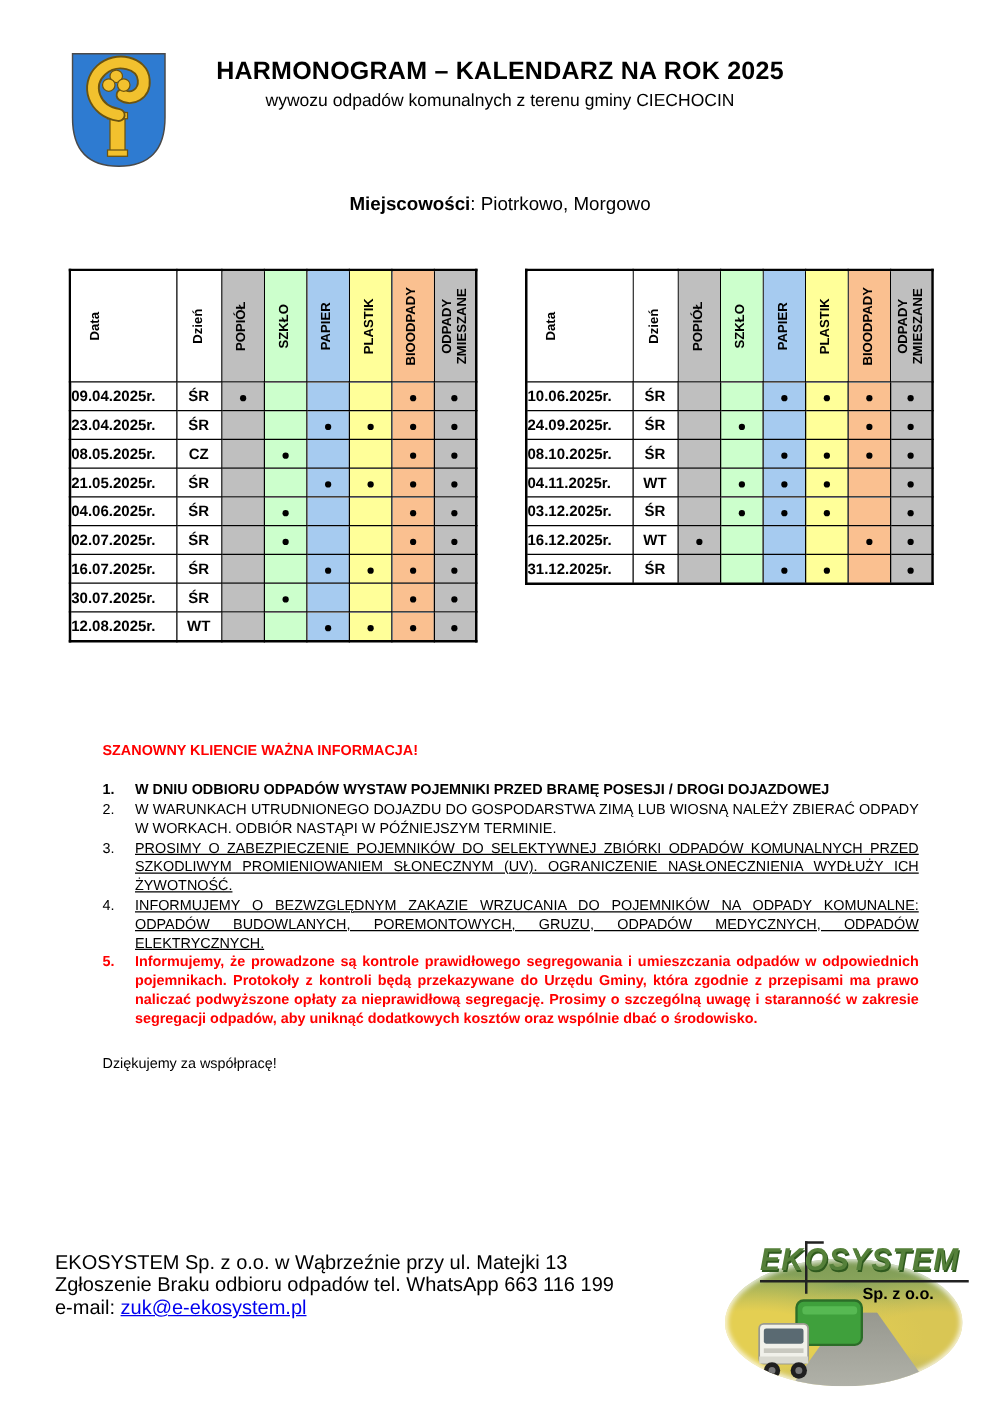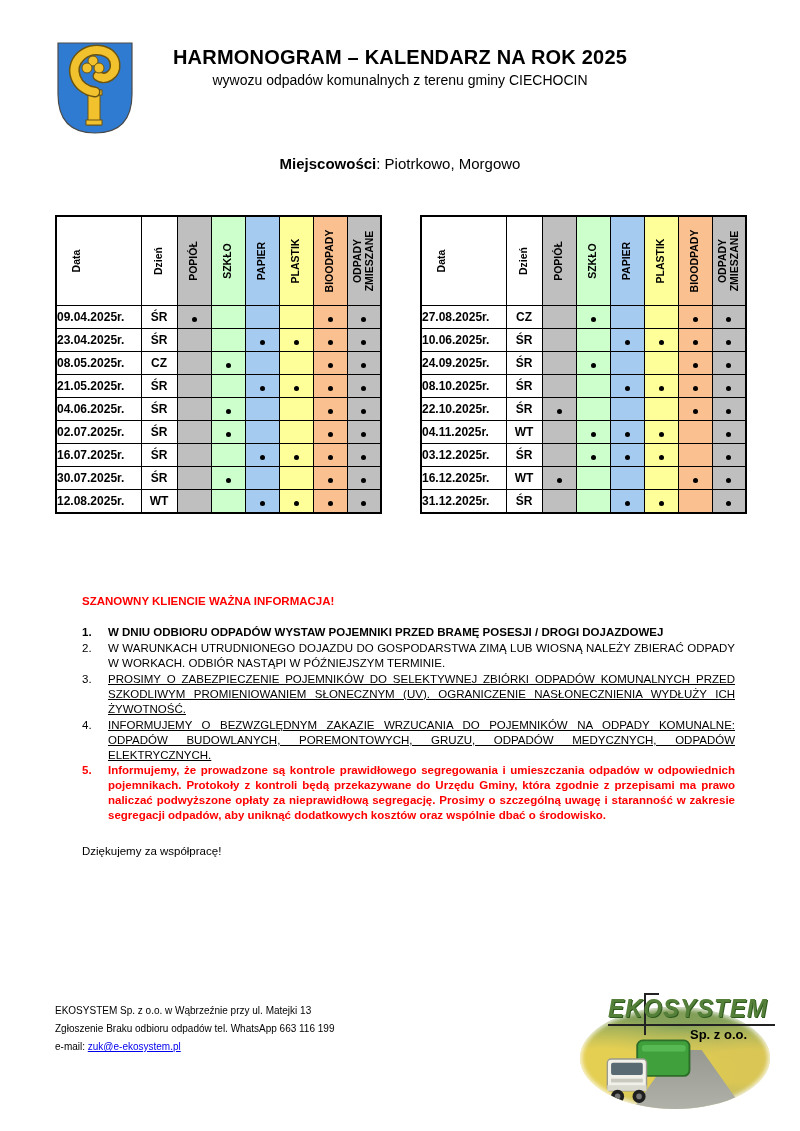--- a/index.html
+++ b/index.html
@@ -38,21 +38,21 @@
   #notice-heading { color:#ff0000; font-weight:bold; margin-bottom:18px; }
   .list-item { display:flex; line-height:1.3; margin-bottom:1px; }
   .list-item .num { width:26px; flex:0 0 26px; }
   .list-item .txt { flex:1; text-align:justify; }
   .list-item.bold .num, .list-item.bold .txt { font-weight:bold; }
   .list-item.underline .txt { text-decoration:underline; }
   .list-item.red-bold .num, .list-item.red-bold .txt { color:#ff0000; font-weight:bold; }
   #thanks { position:absolute; left:82px; top:845px; font-size:11.5px; }
 
   
-  #footer { position:absolute; left:55px; top:1002px; font-size:10px; line-height:18px; }
+  #footer { position:absolute; left:44px; top:1002px; font-size:16px; line-height:18px; }
   #footer .bold { font-weight:normal; }
   #footer a { color:#0000ee; text-decoration:underline; }
 
   
   #logo { position:absolute; left:580px; top:993px; width:195px; height:118px; }
   #logo-photo { position:absolute; left:0; top:14px; width:190px; height:102px;
     border-radius:50%; overflow:hidden;
     background:
       radial-gradient(ellipse at 12% 62%, #e4cf52 0 24%, rgba(228,207,82,0) 58%),
       radial-gradient(ellipse at 88% 58%, #d9c654 0 20%, rgba(217,198,84,0) 55%),
@@ -262,30 +262,20 @@
         <th class="col-waste" style="background: rgb(250, 192, 144);">
           <div class="vtxt">BIOODPADY</div>
         </th>
         <th class="col-waste" style="background: rgb(191, 191, 191);">
           <div class="vtxt">ODPADY ZMIESZANE</div>
         </th>
       </tr>
     </thead>
     <tbody>
       <tr>
-        <td class="date-cell">27.08.2025r.</td>
-        <td class="day-cell">CZ</td>
-        <td class="mark-cell" style="background: rgb(191, 191, 191);"></td>
-        <td class="mark-cell" style="background: rgb(204, 255, 204);"><span class="dot"></span></td>
-        <td class="mark-cell" style="background: rgb(166, 203, 240);"></td>
-        <td class="mark-cell" style="background: rgb(255, 255, 153);"></td>
-        <td class="mark-cell" style="background: rgb(250, 192, 144);"><span class="dot"></span></td>
-        <td class="mark-cell" style="background: rgb(191, 191, 191);"><span class="dot"></span></td>
-      </tr>
-      <tr>
         <td class="date-cell">10.06.2025r.</td>
         <td class="day-cell">ŚR</td>
         <td class="mark-cell" style="background: rgb(191, 191, 191);"></td>
         <td class="mark-cell" style="background: rgb(204, 255, 204);"></td>
         <td class="mark-cell" style="background: rgb(166, 203, 240);"><span class="dot"></span></td>
         <td class="mark-cell" style="background: rgb(255, 255, 153);"><span class="dot"></span></td>
         <td class="mark-cell" style="background: rgb(250, 192, 144);"><span class="dot"></span></td>
         <td class="mark-cell" style="background: rgb(191, 191, 191);"><span class="dot"></span></td>
       </tr>
       <tr>
@@ -298,30 +288,20 @@
         <td class="mark-cell" style="background: rgb(250, 192, 144);"><span class="dot"></span></td>
         <td class="mark-cell" style="background: rgb(191, 191, 191);"><span class="dot"></span></td>
       </tr>
       <tr>
         <td class="date-cell">08.10.2025r.</td>
         <td class="day-cell">ŚR</td>
         <td class="mark-cell" style="background: rgb(191, 191, 191);"></td>
         <td class="mark-cell" style="background: rgb(204, 255, 204);"></td>
         <td class="mark-cell" style="background: rgb(166, 203, 240);"><span class="dot"></span></td>
         <td class="mark-cell" style="background: rgb(255, 255, 153);"><span class="dot"></span></td>
-        <td class="mark-cell" style="background: rgb(250, 192, 144);"><span class="dot"></span></td>
-        <td class="mark-cell" style="background: rgb(191, 191, 191);"><span class="dot"></span></td>
-      </tr>
-      <tr>
-        <td class="date-cell">22.10.2025r.</td>
-        <td class="day-cell">ŚR</td>
-        <td class="mark-cell" style="background: rgb(191, 191, 191);"><span class="dot"></span></td>
-        <td class="mark-cell" style="background: rgb(204, 255, 204);"></td>
-        <td class="mark-cell" style="background: rgb(166, 203, 240);"></td>
-        <td class="mark-cell" style="background: rgb(255, 255, 153);"></td>
         <td class="mark-cell" style="background: rgb(250, 192, 144);"><span class="dot"></span></td>
         <td class="mark-cell" style="background: rgb(191, 191, 191);"><span class="dot"></span></td>
       </tr>
       <tr>
         <td class="date-cell">04.11.2025r.</td>
         <td class="day-cell">WT</td>
         <td class="mark-cell" style="background: rgb(191, 191, 191);"></td>
         <td class="mark-cell" style="background: rgb(204, 255, 204);"><span class="dot"></span></td>
         <td class="mark-cell" style="background: rgb(166, 203, 240);"><span class="dot"></span></td>
         <td class="mark-cell" style="background: rgb(255, 255, 153);"><span class="dot"></span></td>

